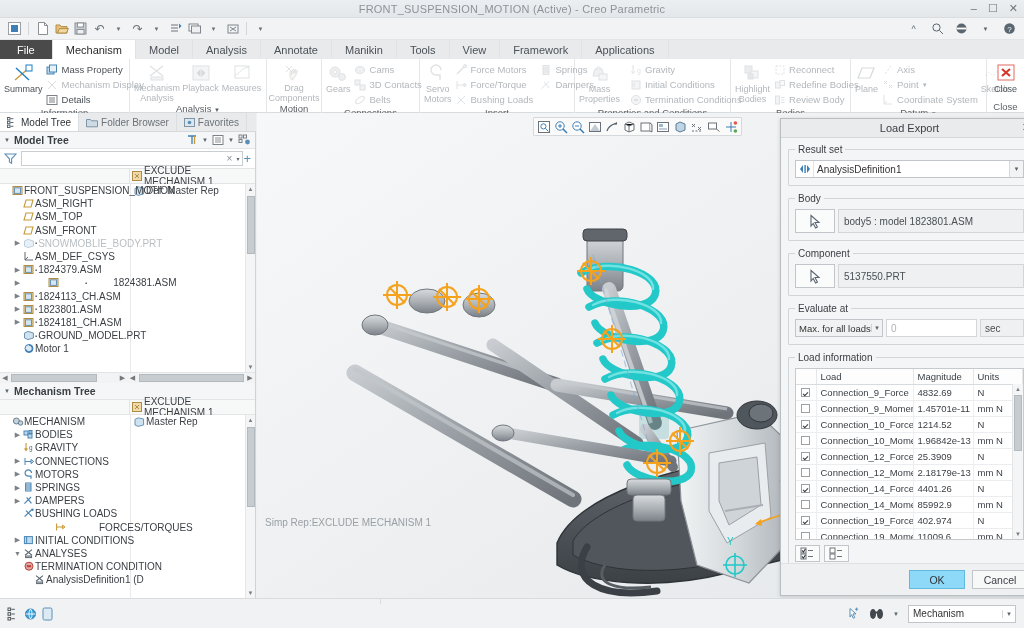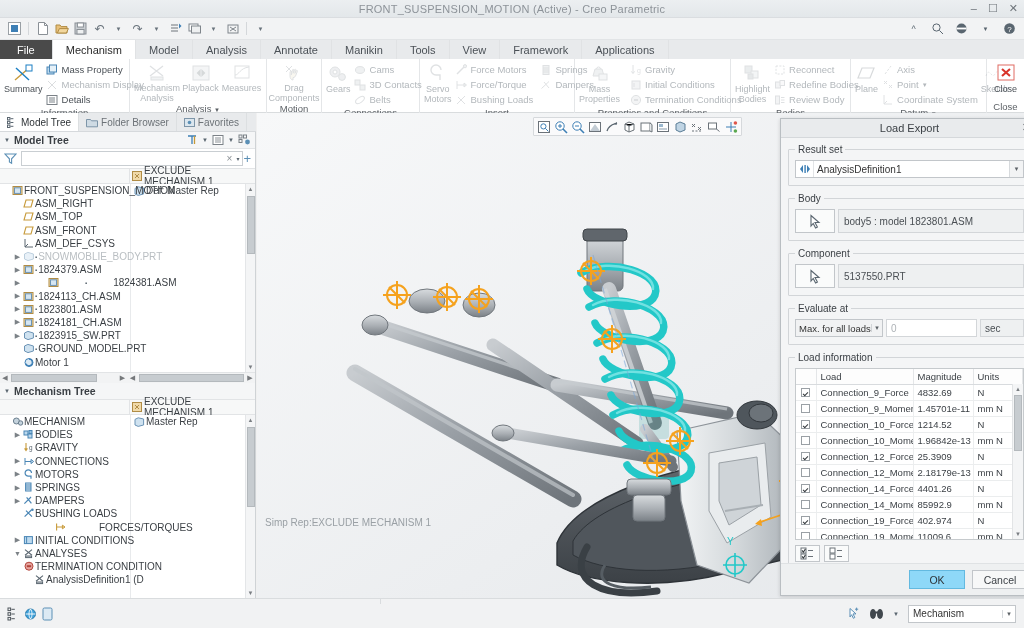--- a/index.html
+++ b/index.html
@@ -848,40 +848,40 @@
           </div>
           <div class="trow" style="padding-left: 13px;">
             <span class="arrow"></span>
             <span class="ticon">
               <svg width="12" height="11" viewBox="0 0 12 11">
                 <path d="M3 2h7l-2 7H1z" fill="none" stroke="#c79a3a" stroke-width="1.1"></path>
               </svg>
             </span>
             <span class="lbl">ASM_FRONT</span>
           </div>
-          <div class="trow" style="padding-left: 13px;">
-            <span class="arrow"></span>
-            <span class="ticon">
-              <svg width="12" height="11" viewBox="0 0 12 11">
-                <path d="M2 1v8h8M2 9l3-3" stroke="#5a6670" fill="none"></path>
-              </svg>
-            </span>
-            <span class="lbl">ASM_DEF_CSYS</span>
-          </div>
           <div class="trow dim" style="padding-left: 13px;">
             <span class="arrow">▶</span>
             <span class="ticon" style="opacity: 0.45;">
               <svg width="12" height="11" viewBox="0 0 12 11">
                 <path d="M1.5 3l3.4-1.6L10.4 3v5L5 9.6 1.5 8z" fill="#cfe2f0" stroke="#6b93b5"></path>
               </svg>
             </span>
             <span style="font-size: 6px; color: rgb(90, 102, 112); margin-right: 1px;">▪</span>
             <span class="lbl">SNOWMOBLIE_BODY.PRT</span>
           </div>
           <div class="trow" style="padding-left: 13px;">
+            <span class="arrow"></span>
+            <span class="ticon">
+              <svg width="12" height="11" viewBox="0 0 12 11">
+                <path d="M2 1v8h8M2 9l3-3" stroke="#5a6670" fill="none"></path>
+              </svg>
+            </span>
+            <span class="lbl">ASM_DEF_CSYS</span>
+          </div>
+          <div class="trow" style="padding-left: 13px;">
             <span class="arrow">▶</span>
             <span class="ticon">
               <svg width="12" height="11" viewBox="0 0 12 11">
                 <rect x="1" y="1.5" width="9" height="8" fill="#f2e0b4" stroke="#b08c45"></rect>
                 <rect x="2.5" y="2.8" width="6" height="5.6" fill="#d5e6f2" stroke="#6b93b5"></rect>
               </svg>
             </span>
             <span style="font-size: 6px; color: rgb(90, 102, 112); margin-right: 1px;">▪</span>
             <span class="lbl">1824379.ASM</span>
           </div>
@@ -921,30 +921,20 @@
           <div class="trow" style="padding-left: 13px;">
             <span class="arrow">▶</span>
             <span class="ticon">
               <svg width="12" height="11" viewBox="0 0 12 11">
                 <rect x="1" y="1.5" width="9" height="8" fill="#f2e0b4" stroke="#b08c45"></rect>
                 <rect x="2.5" y="2.8" width="6" height="5.6" fill="#d5e6f2" stroke="#6b93b5"></rect>
               </svg>
             </span>
             <span style="font-size: 6px; color: rgb(90, 102, 112); margin-right: 1px;">▪</span>
             <span class="lbl">1824181_CH.ASM</span>
-          </div>
-          <div class="trow" style="padding-left: 13px;">
-            <span class="arrow">▶</span>
-            <span class="ticon">
-              <svg width="12" height="11" viewBox="0 0 12 11">
-                <path d="M1.5 3l3.4-1.6L10.4 3v5L5 9.6 1.5 8z" fill="#cfe2f0" stroke="#6b93b5"></path>
-              </svg>
-            </span>
-            <span style="font-size: 6px; color: rgb(90, 102, 112); margin-right: 1px;">▪</span>
-            <span class="lbl">1823915_SW.PRT</span>
           </div>
           <div class="trow" style="padding-left: 13px;">
             <span class="arrow"></span>
             <span class="ticon">
               <svg width="12" height="11" viewBox="0 0 12 11">
                 <path d="M1.5 3l3.4-1.6L10.4 3v5L5 9.6 1.5 8z" fill="#cfe2f0" stroke="#6b93b5"></path>
               </svg>
             </span>
             <span style="font-size: 6px; color: rgb(90, 102, 112); margin-right: 1px;">▪</span>
             <span class="lbl">GROUND_MODEL.PRT</span>

